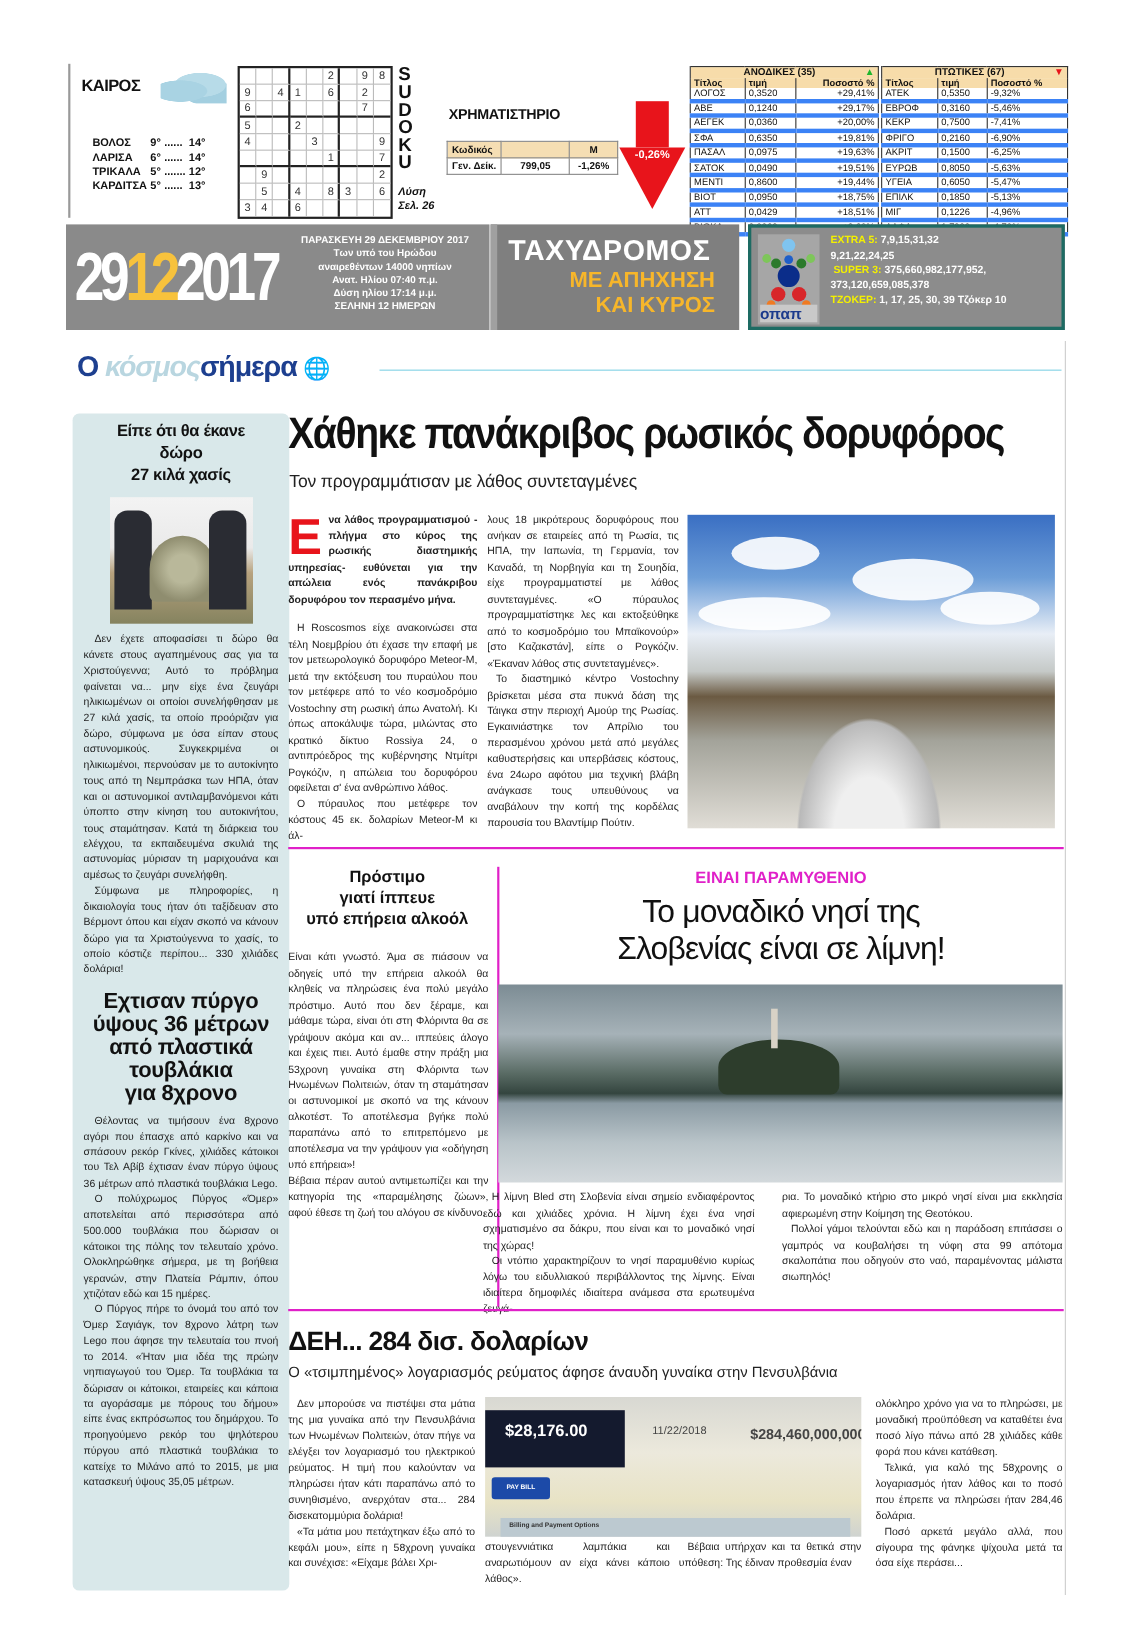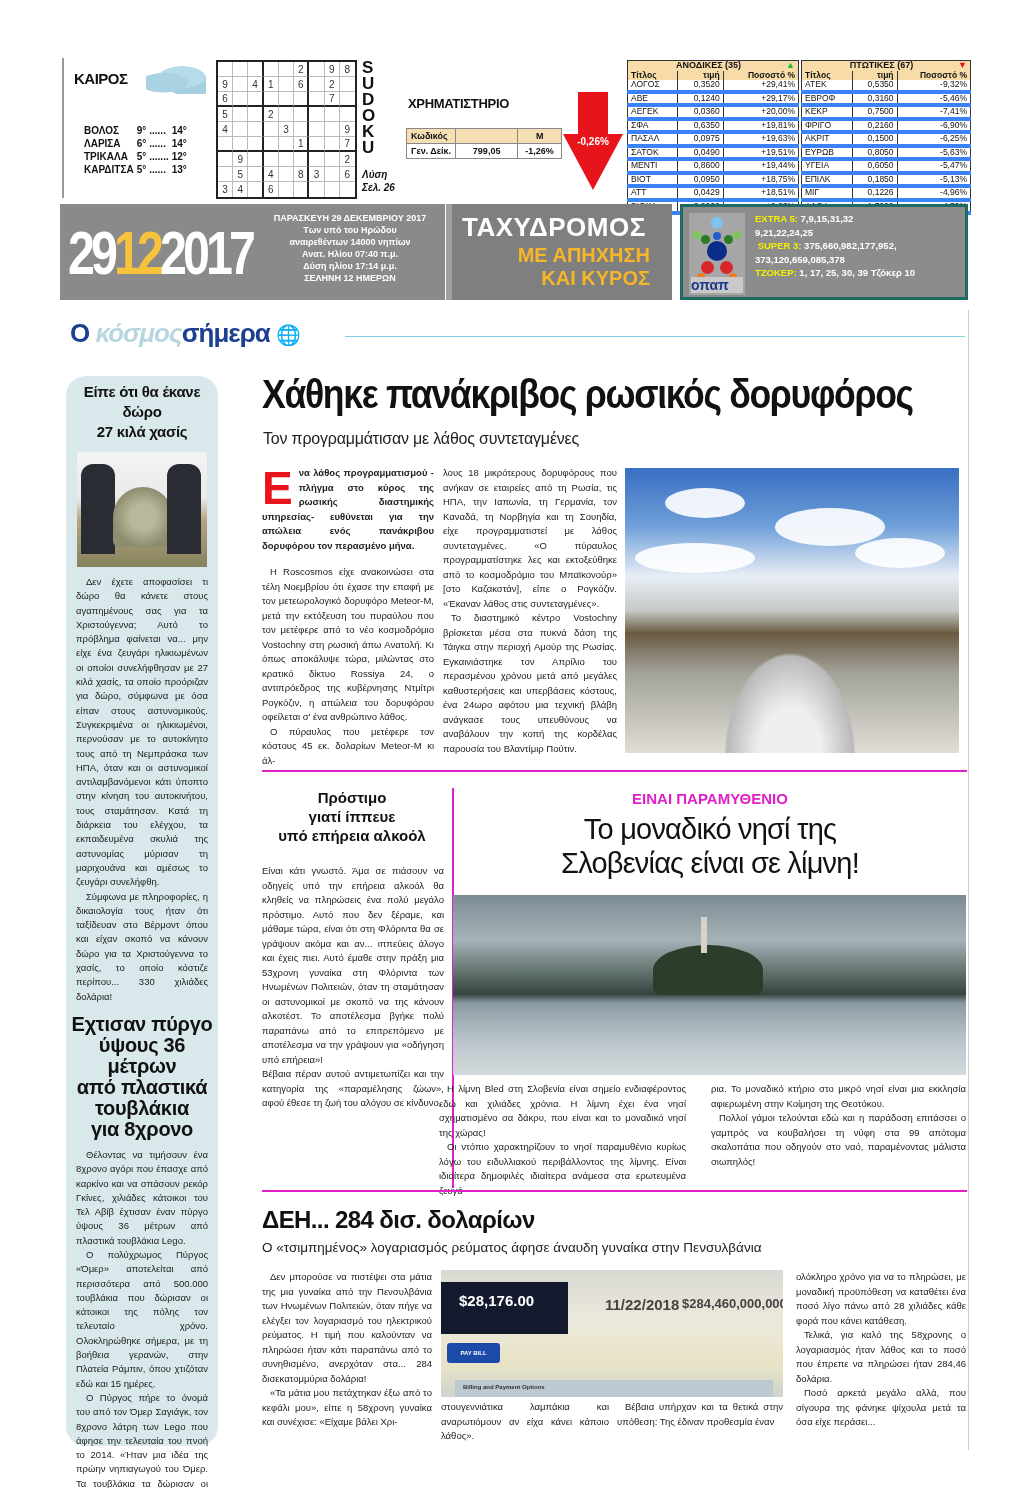--- a/index.html
+++ b/index.html
@@ -25,21 +25,21 @@
 #stock-table tr.h td{background:#f5deb3}
 #arrow{left:563px;top:92px;width:60px;height:100px}
 #arrow .shaft{position:absolute;left:15px;top:0;width:30px;height:42px;background:#e8141b}
 #arrow .head{position:absolute;left:0;top:42px;width:0;height:0;border-left:30px solid transparent;border-right:30px solid transparent;border-top:56px solid #e8141b}
 #arrow .lbl{position:absolute;left:0;top:44px;width:60px;text-align:center;color:#fff;font-size:10px;font-weight:bold}
 .mkt{border-collapse:collapse;font-size:8.5px;border:1px solid #333}
 .mkt td{border-left:1px solid #333;padding:0 3px;line-height:9.5px;height:9.6px}
 .mkt tr.h1 td{background:#f7dcaa;font-weight:bold;text-align:center;font-size:9px}
 .mkt tr.h2 td{background:#f7dcaa;font-weight:bold;font-size:8.5px}
 .mkt tr.r td{border-bottom:4px solid #3b82f6}
-.mkt td.n{text-align:right}
+.mkt td.n{text-align:left}
 .mkt td.p{text-align:right}
 #up-table{left:627px;top:60px;width:172px}
 #down-table{left:801px;top:60px;width:170px}
 
 #datebar{left:60px;top:204px;width:385px;height:96px;background:#8a8a8a}
 #bigdate{position:absolute;left:8px;top:10px;font-size:62px;font-weight:bold;color:#fff;letter-spacing:-5px;line-height:78px;transform:scaleX(0.78);transform-origin:left}
 #bigdate .y{color:#f7c23c}
 #dateinfo{position:absolute;left:205px;top:8px;width:170px;text-align:center;color:#fff;font-size:9px;font-weight:bold;line-height:12px}
 #courier{left:446px;top:204px;width:226px;height:96px;background:#7f7f7f;border-left:6px solid #a0a0a0}
 #courier .t1{position:absolute;left:10px;top:8px;font-size:26px;font-weight:bold;color:#fff;letter-spacing:0.5px}
@@ -48,21 +48,21 @@
 #opap .logo{position:absolute;left:6px;top:6px;width:56px;height:82px;background:#a6a6a6}
 #opap .logo .txt{position:absolute;left:2px;bottom:2px;width:52px;font-size:14px;color:#1b3a8c;font-weight:bold;background:#c9c9c9}
 .ball{position:absolute;border-radius:50%}
 #opap .res{position:absolute;left:72px;top:5px;color:#fff;font-size:9.5px;font-weight:bold;line-height:13.5px}
 #opap .res .k{color:#f3f000}
 
 #section-logo{left:70px;top:318px;font-size:26px;font-weight:bold;color:#1d3f8f;letter-spacing:-1px}
 #section-logo .mid{color:#b9d6e0;font-weight:bold;font-style:italic}
 #section-rule{left:345px;top:336px;width:620px;height:1px;background:#7fd1e4}
 
-#sidebar{left:66px;top:376px;width:152px;height:1070px;background:#d9e8ea;border-radius:20px}
+#sidebar{left:66px;top:376px;width:197px;height:1070px;background:#d9e8ea;border-radius:6px}
 .sb-head{font-weight:bold;font-size:15px;text-align:center;line-height:20px;letter-spacing:-0.3px}
 .sb-photo{margin:10px auto 0;width:130px;height:115px;background:linear-gradient(180deg,#f3f3f3 0%,#eaeaea 40%,#b7a27e 60%,#85835f 100%);position:relative;overflow:hidden}
 .sb-photo .cop{position:absolute;width:34px;height:90px;background:#2a2c33;top:12px;border-radius:12px 12px 0 0}
 .sb-photo .bags{position:absolute;left:36px;top:35px;width:60px;height:60px;background:radial-gradient(circle,#b9b89a 30%,#8f8d6f 70%);border-radius:50% 50% 6px 6px}
 .sb-text{font-size:9.5px;line-height:14.3px;text-align:justify;padding:0 10px;margin-top:8px;color:#222}
 .sb-text p{text-indent:10px}
 
 #main-title{left:262px;top:372px;font-size:40px;font-weight:bold;letter-spacing:-1.5px;transform:scaleX(0.89);transform-origin:left}
 #main-sub{left:263px;top:430px;font-size:16px;color:#222;letter-spacing:-0.2px}
 .col{position:absolute;font-size:9.5px;line-height:14.5px;text-align:justify;color:#222}
@@ -80,21 +80,21 @@
 #slo-title{left:455px;top:812px;width:510px;text-align:center;font-size:29px;line-height:34px;letter-spacing:-0.8px}
 #lake-photo{left:453px;top:895px;width:513px;height:180px;background:linear-gradient(180deg,#7c8c94 0%,#a6b2b8 25%,#596b64 45%,#34453f 55%,#8a9aa3 60%,#b9c4c9 80%,#d3d9dc 100%);overflow:hidden}
 #lake-photo .island{position:absolute;left:200px;top:50px;width:110px;height:50px;background:#2d3d2c;border-radius:50% 50% 8px 8px}
 #lake-photo .church{position:absolute;left:248px;top:22px;width:6px;height:36px;background:#d8d2c6}
 
 #deh-title{left:262px;top:1206px;font-size:24px;font-weight:bold;letter-spacing:-0.6px}
 #deh-sub{left:262px;top:1240px;font-size:13.5px;color:#222}
 #bill-photo{left:441px;top:1270px;width:342px;height:127px;background:linear-gradient(180deg,#d8d8d2 0%,#ece9dc 40%,#e8e3c5 75%,#cfd3d0 100%);overflow:hidden}
 #bill-photo .dark{position:absolute;left:0;top:12px;width:127px;height:52px;background:#141a2e}
 #bill-photo .amt{position:absolute;left:18px;top:22px;color:#fff;font-weight:bold;font-size:15px}
-#bill-photo .date{position:absolute;left:164px;top:26px;color:#444;font-weight:bold;font-size:15px}
+#bill-photo .date{position:absolute;left:152px;top:26px;color:#444;font-weight:normal;font-size:10px}
 #bill-photo .total{position:absolute;left:241px;top:26px;color:#444;font-weight:bold;font-size:13px;white-space:nowrap}
 #bill-photo .pay{position:absolute;left:6px;top:73px;width:53px;height:20px;background:#1c4aa8;border-radius:3px;color:#fff;font-size:6px;font-weight:bold;text-align:center;line-height:20px}
 #bill-photo .billing{position:absolute;left:14px;top:110px;width:318px;height:20px;background:#bcc9d0;font-size:6px;font-weight:bold;color:#333;padding:4px 8px}
 .right-border{position:absolute;left:968px;top:310px;width:1px;height:1140px;background:#ccc}
 </style>
 </head>
 <body>
 
 <div id="weather" class="abs">
   <div class="title">ΚΑΙΡΟΣ</div>

